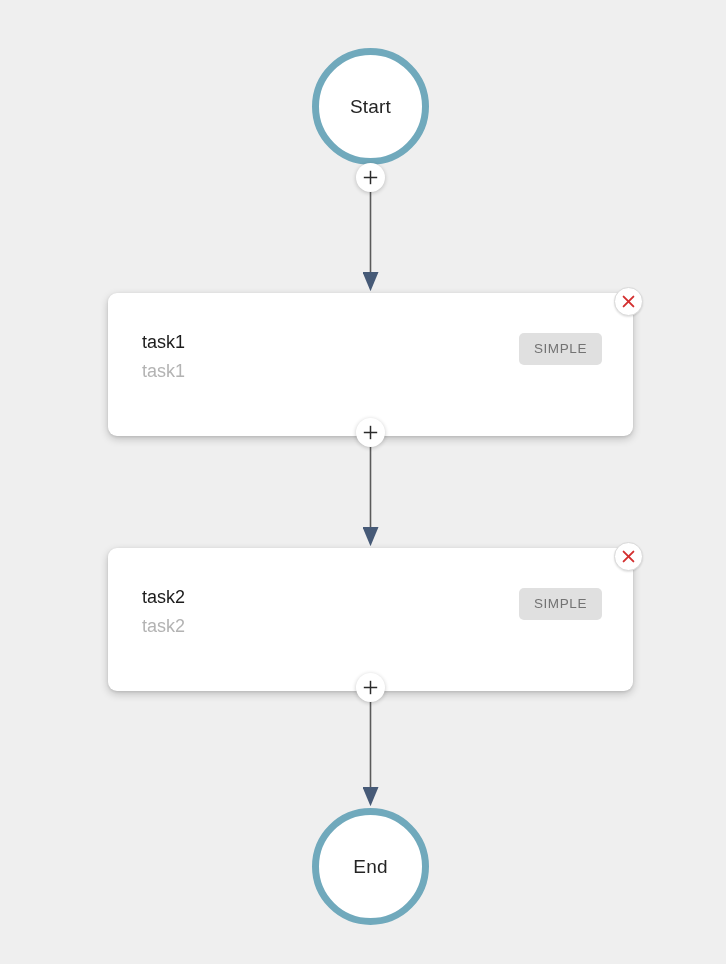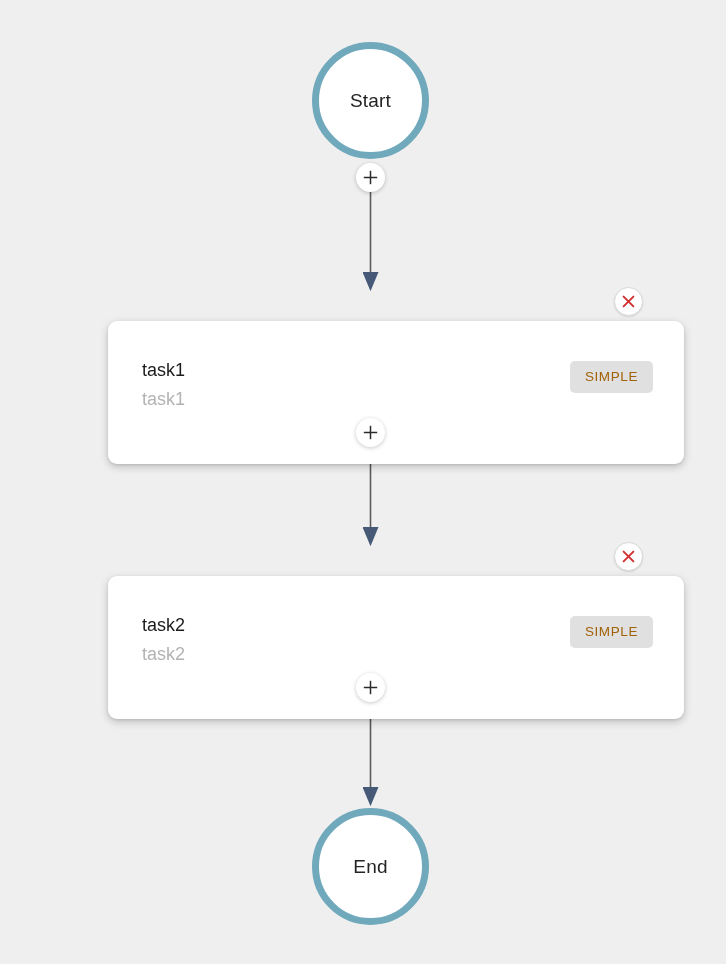--- a/index.html
+++ b/index.html
@@ -37,35 +37,34 @@
     justify-content: center;
     z-index: 4;
   }
   .terminal-label {
     font-size: 19px;
     color: #242424;
     letter-spacing: 0.2px;
     line-height: 1;
   }
 
-  #node-start { left: 312px; top: 42px; }
+  #node-start { left: 312px; top: 48px; }
   #node-end   { left: 312px; top: 808px; }
 
   
   .task-card {
     position: absolute;
     left: 108px;
-    width: 576px;
+    width: 525px;
     height: 143px;
     background: #ffffff;
     border-radius: 9px;
     box-shadow: 0 3px 9px rgba(0,0,0,0.20), 0 1px 3px rgba(0,0,0,0.10);
     box-sizing: border-box;
     z-index: 3;
-    margin-top: 28px;
   }
   #node-task1 { top: 293px; }
   #node-task2 { top: 548px; padding-left: 22px; }
 
   .task-title {
     position: absolute;
     left: 34px;
     top: 40px;
     font-size: 18px;
     color: #1c1c1c;
@@ -78,21 +77,21 @@
     font-size: 18px;
     color: #b3b3b3;
     line-height: 1.1;
   }
 
   .task-badge {
     position: absolute;
     right: 31px;
     top: 40px;
     background: #e0e0e0;
-    color: #a16207;
+    color: #737373;
     font-size: 13.5px;
     letter-spacing: 0.6px;
     padding: 9px 15px;
     border-radius: 5px;
     line-height: 1;
   }
 
   
   .close-btn {
     position: absolute;

